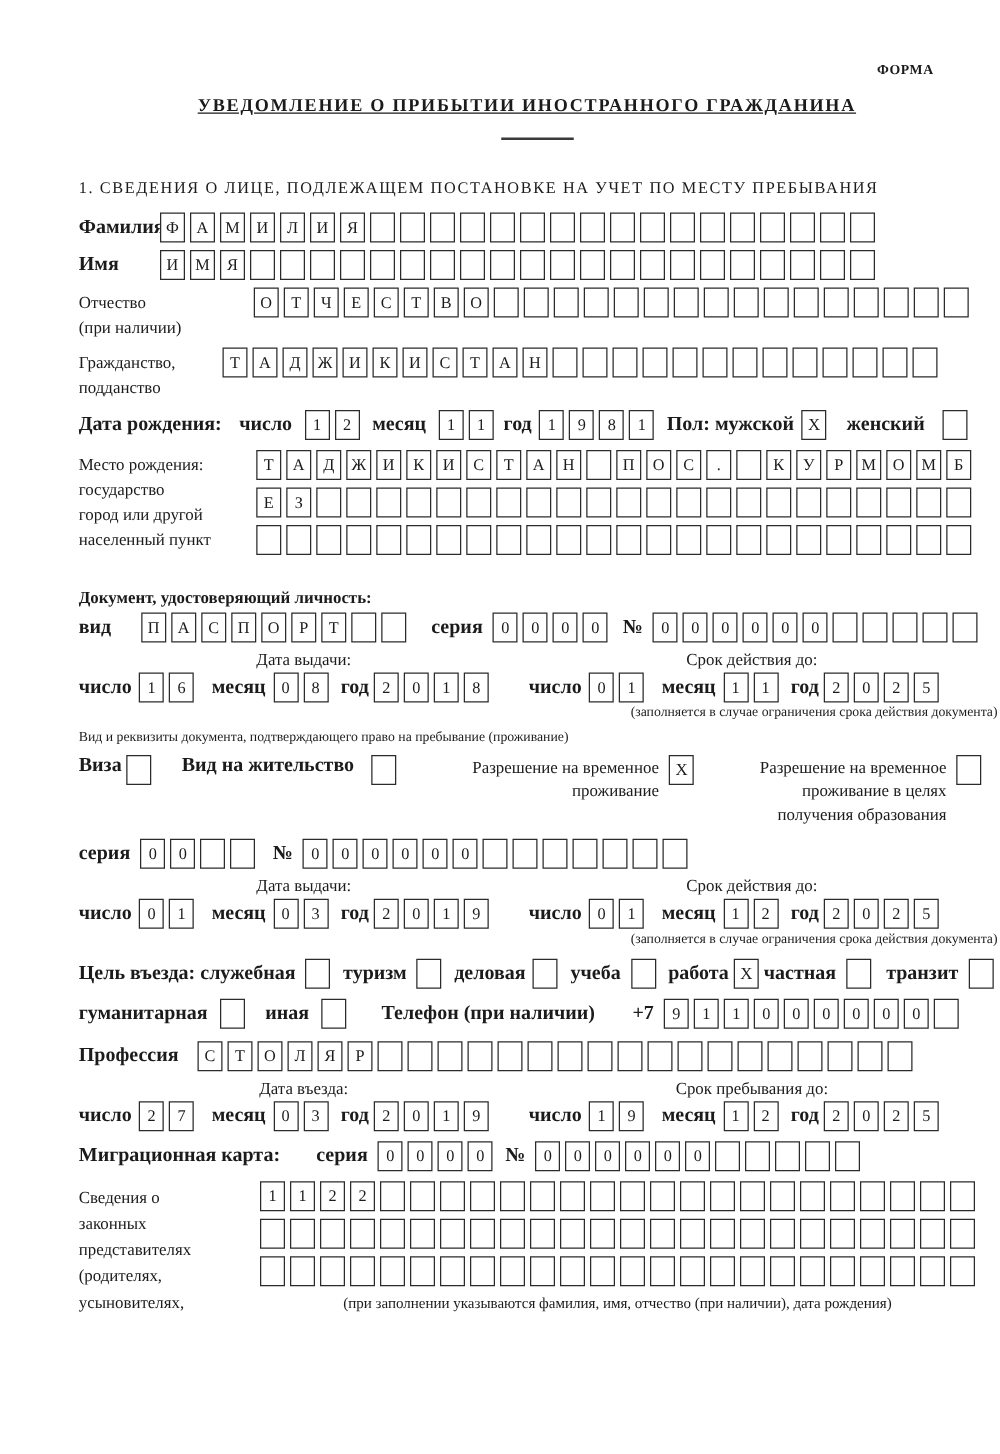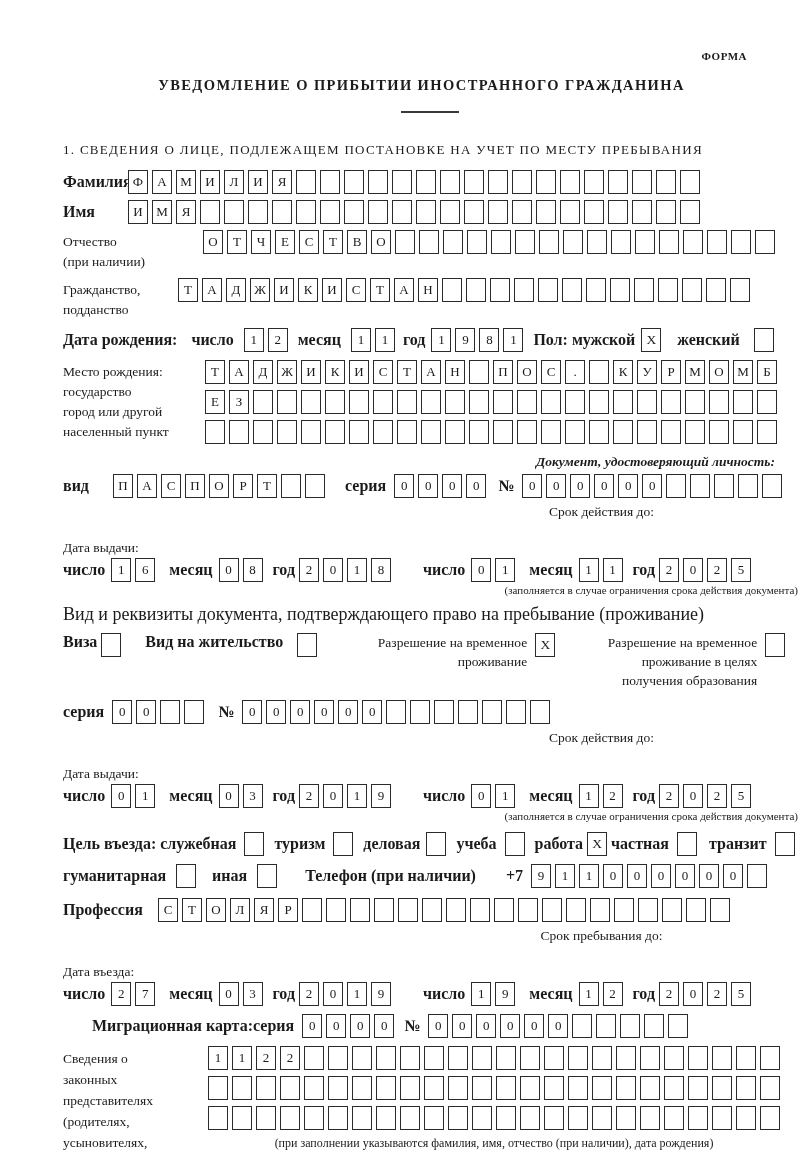--- a/index.html
+++ b/index.html
@@ -3,50 +3,50 @@
 <meta charset="utf-8">
 <style>
   html,body{margin:0;padding:0;background:#ffffff;}
   .page{position:relative;width:800px;height:1163px;box-sizing:border-box;
         padding:36px 20px 0 63px;overflow:hidden;background:#ffffff;
         font-family:"Liberation Serif", serif;color:#1b1b1b;}
   
   .hdr{margin-left:552px;font-size:13px;line-height:19px;}
   .hdr .gap{margin-top:6px;}
   .forma{margin-top:14px;padding-right:33px;text-align:right;font-weight:bold;font-size:11px;letter-spacing:.5px;}
-  .title{margin-top:12px;text-align:center;font-weight:bold;font-size:14.5px;line-height:23px;letter-spacing:1.4px;}
+  .title{margin-top:12px;text-align:center;font-weight:bold;font-size:14.5px;line-height:23px;letter-spacing:1.4px;text-decoration:underline;}
   .uline{display:inline-block;width:58px;border-bottom:2.2px solid #3a3a3a;margin-left:16px;vertical-align:baseline;}
   .sec1{margin-top:22px;font-weight:normal;font-size:13px;letter-spacing:1.3px;white-space:nowrap;}
   
   .frow{display:flex;align-items:center;margin-top:6px;}
   .ftop{align-items:flex-start;}
   .lb{font-size:16px;flex:none;font-weight:bold;}
   .lbcol{flex:none;font-size:13.5px;line-height:20px;padding-top:2px;}
-  .w65{width:65px;}.w95{width:95px;}.w115{width:115px;}.w140{width:140px;}.w142{width:142px;}.w145{width:145px;}.w190{width:190px;text-align:right;}
+  .w65{width:65px;}.w95{width:95px;}.w115{width:115px;}.w140{width:140px;}.w142{width:142px;}.w145{width:145px;}.w190{width:190px;}
   .ml4{margin-left:4px;}.ml6{margin-left:6px;}.ml8{margin-left:8px;}.ml10{margin-left:10px;}
   .ml12{margin-left:12px;}.ml16{margin-left:16px;}.ml20{margin-left:20px;}
   .ml24{margin-left:24px;}.ml28{margin-left:28px;}
   .mr4{margin-right:4px;}.mr6{margin-right:6px;}.mr8{margin-right:8px;}.mr10{margin-right:10px;}.mr14{margin-right:14px;}.mt4{margin-top:4px;}.mt8{margin-top:8px;}.mt10{margin-top:10px;}.mt12{margin-top:12px;}
   
   .cells{display:flex;flex:none;}
   .cell{box-sizing:border-box;flex:none;width:20px;height:24px;border:1.5px solid #2b2b2b;
         margin-right:4px;text-align:center;font-size:13px;line-height:21px;background:#fff;}
   .stack .cells{margin-bottom:6px;}
   .cbx{box-sizing:border-box;display:inline-block;flex:none;width:20px;height:24px;border:1.5px solid #2b2b2b;
        text-align:center;font-size:13.5px;line-height:21px;background:#fff;}
   
-  .dochdr{margin-top:4px;text-align:right;font-weight:bold;font-size:13.5px;width:712px;font-style:italic;}
+  .dochdr{margin-top:20px;text-align:left;font-weight:bold;font-size:13.5px;width:712px;}
   .dg-hdrs{display:flex;margin-top:6px;font-size:13.5px;}
-  .dh1{width:360px;margin-top:36px;}
+  .dh1{width:360px;text-align:center;}
   .dh2{flex:1;text-align:center;}
   .dg-row{display:flex;align-items:center;margin-top:2px;}
   .dg-half{display:flex;align-items:center;width:360px;flex:none;}
   .dg-half2{display:flex;align-items:center;}
   .dg-note{margin-left:295px;width:440px;text-align:right;font-size:11px;margin-top:2px;}
-  .plain{font-size:18px;margin-top:8px;}
+  .plain{font-size:11px;margin-top:8px;}
   .ckblock{flex:none;text-align:right;font-size:13.5px;line-height:19px;}
   .w185{width:190px;}.w180{width:182px;}
   .g-note{width:572px;text-align:center;font-size:12px;margin-top:2px;}
 </style>
 </head>
 <body>
 
 <div class="page">
 
 

